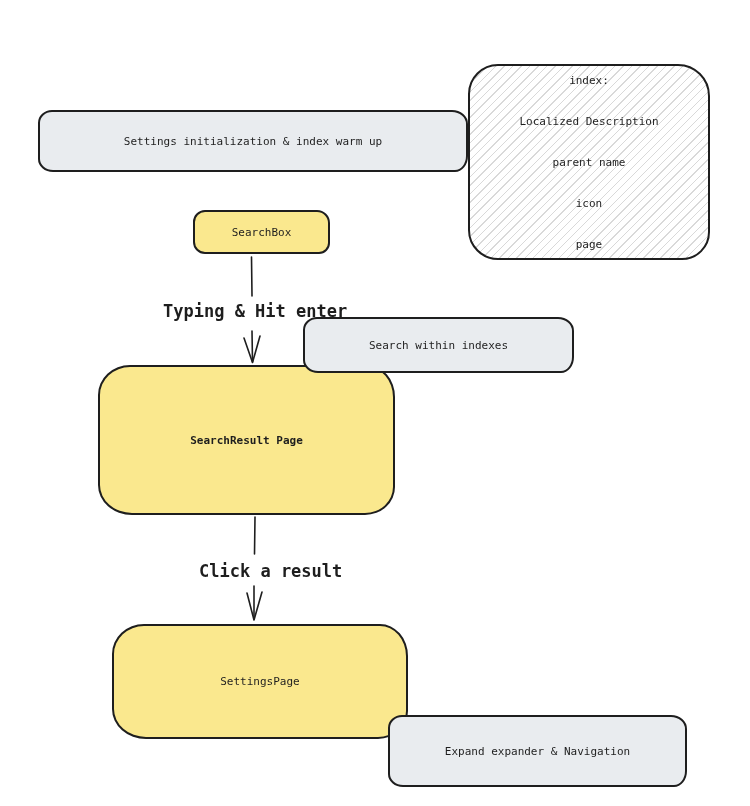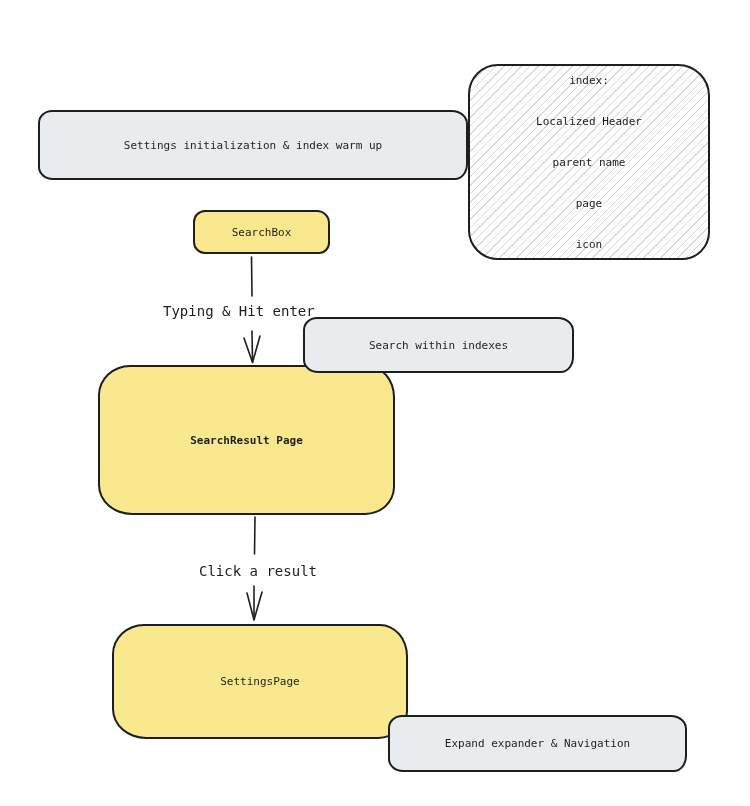--- a/index.html
+++ b/index.html
@@ -44,24 +44,25 @@
   .hatched{
     background:repeating-linear-gradient(135deg,
       var(--hatch-line,#d9d9d9) 0px, var(--hatch-line,#d9d9d9) 1px,
       #ffffff 1px, #ffffff 6px);
     border-radius:30px 32px 28px 30px;
     flex-direction:column;
   }
   .hatched div{width:100%;}
   .edge-label{
     position:absolute;
-    font-size:14px;
+    font-size:17px;
     line-height:23px;
     color:var(--stroke,#1e1e1e);
     white-space:nowrap;
+    font-weight:bold;
   }
   #arrows{
     position:absolute;
     left:0;top:0;
     pointer-events:none;
   }
   #arrows path{
     stroke:var(--stroke,#1e1e1e);
     stroke-width:1.6;
     fill:none;
@@ -69,27 +70,27 @@
     stroke-linejoin:round;
   }
 </style>
 </head>
 <body>
 
 <div id="canvas" style="--stroke: #1e1e1e; --gray-fill: #e9ecef; --yellow-fill: #fae88e; --hatch-line: #d9d9d9; --background: #ffffff;">
 
   <div class="node hatched" style="left:468px; top:64px; width:242px; height:196px;">
     <div>index:</div>
-    <div>Localized Header</div>
+    <div>Localized Description</div>
     <div>parent name</div>
+    <div>icon</div>
     <div>page</div>
-    <div>icon</div>
   </div>
 
-  <div class="node gray" style="left:38px; top:110px; width:430px; height:70px;">
+  <div class="node gray" style="left:38px; top:110px; width:430px; height:62px;">
     <span>Settings initialization &amp; index warm up</span>
   </div>
 
   <div class="node yellow small-yellow" style="left:193px; top:210px; width:137px; height:44px;">
     <span>SearchBox</span>
   </div>
 
   <div class="node yellow big" style="left:98px; top:365px; width:297px; height:150px;font-weight:bold;">
     <span>SearchResult Page</span>
   </div>
@@ -108,21 +109,21 @@
       <path d="M255,517 L254.5,554"></path>
       <path d="M254,586 L254,619"></path>
       <path d="M247,593 L254,620 L262,592"></path>
     </g>
   </svg>
 
   <div class="node gray" style="left:303px; top:317px; width:271px; height:56px;">
     <span>Search within indexes</span>
   </div>
 
-  <div class="node gray" style="left:388px; top:715px; width:299px; height:57px;">
+  <div class="node gray" style="left:388px; top:715px; width:299px; height:72px;">
     <span>Expand expander &amp; Navigation</span>
   </div>
 
   <div class="edge-label" style="left:163px; top:300px;">Typing &amp; Hit enter</div>
 
   <div class="edge-label" style="left:199px; top:560px;">Click a result</div>
 
 </div>
 
 </body></html>

